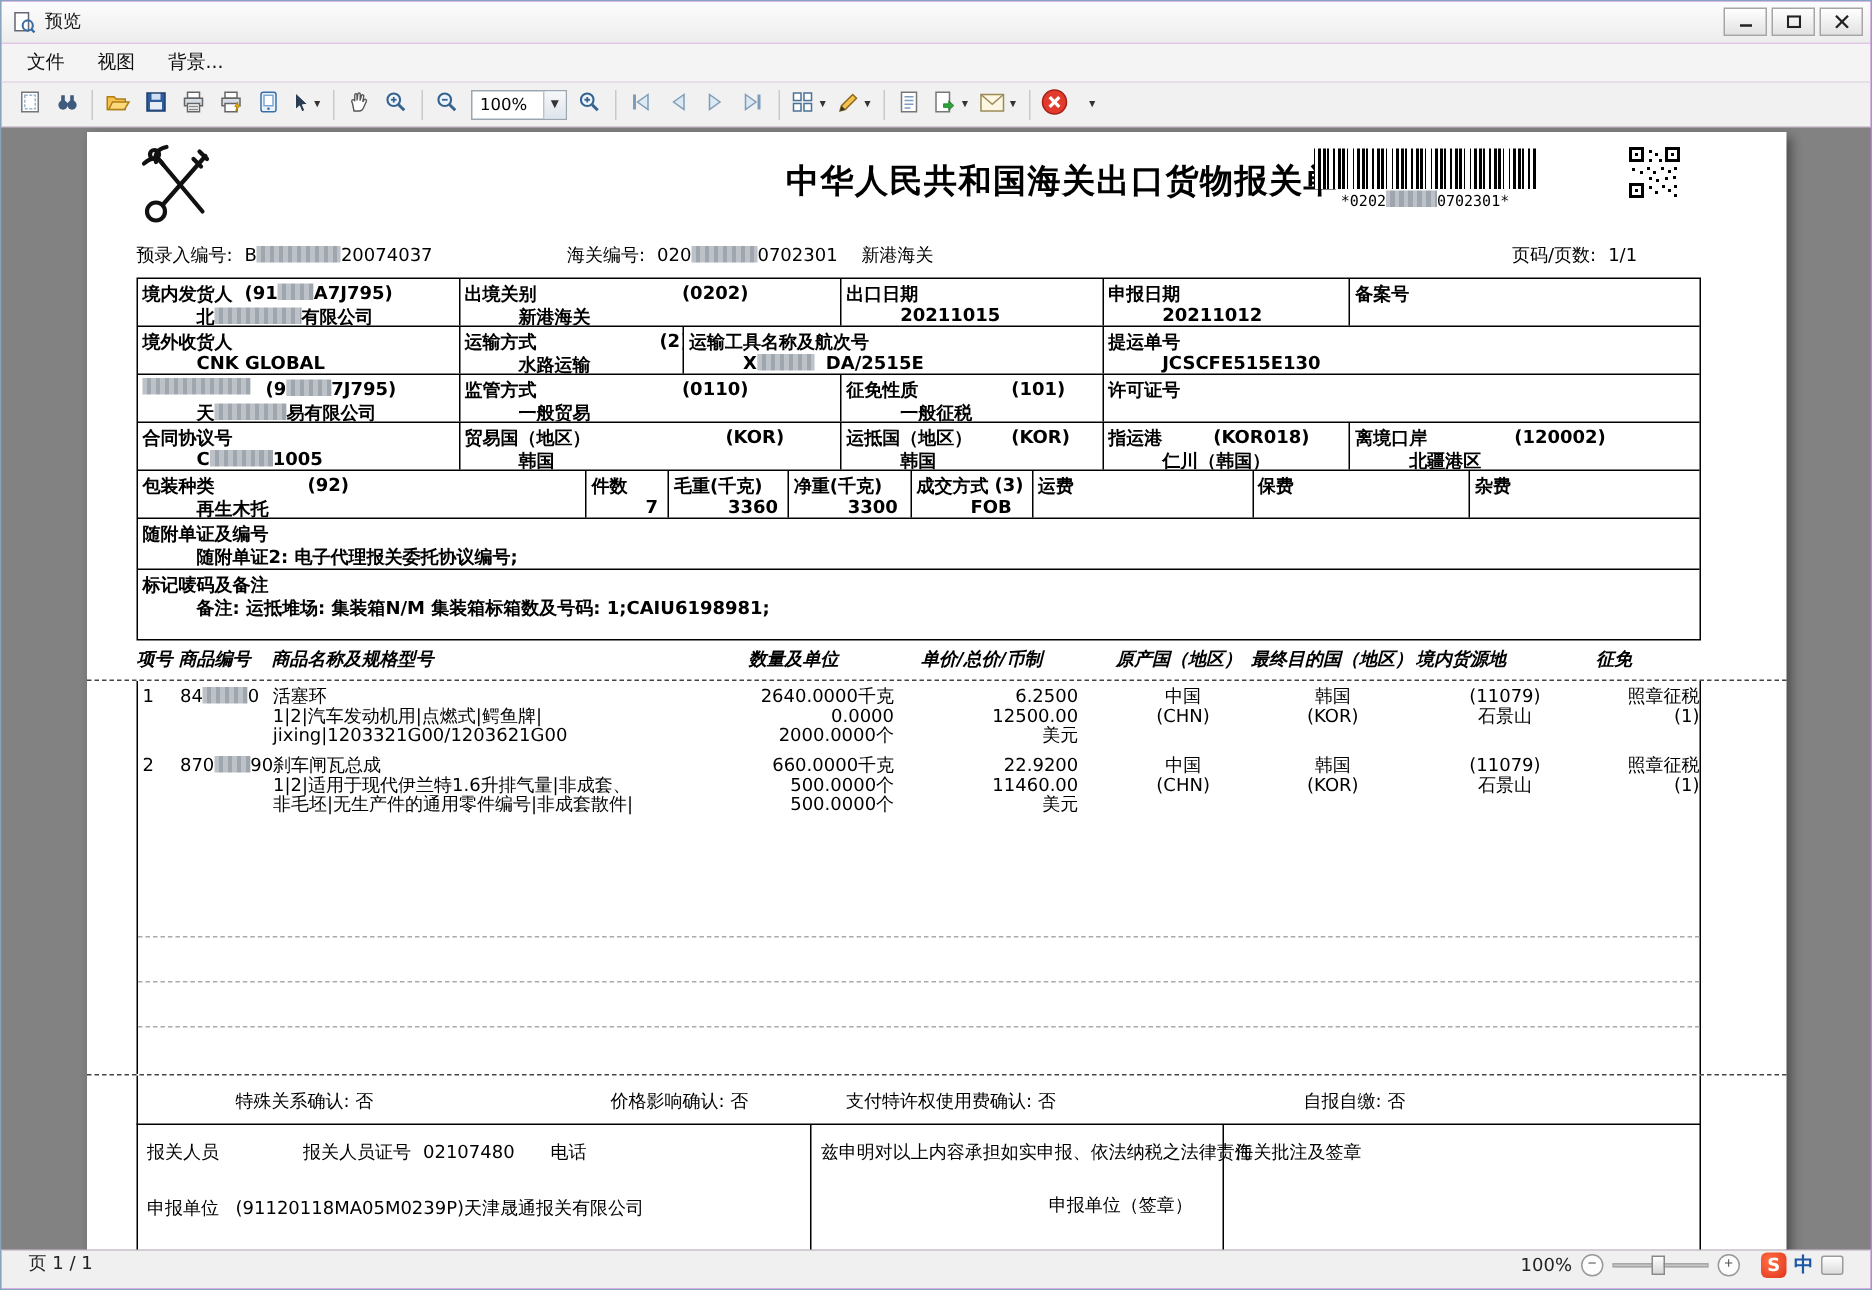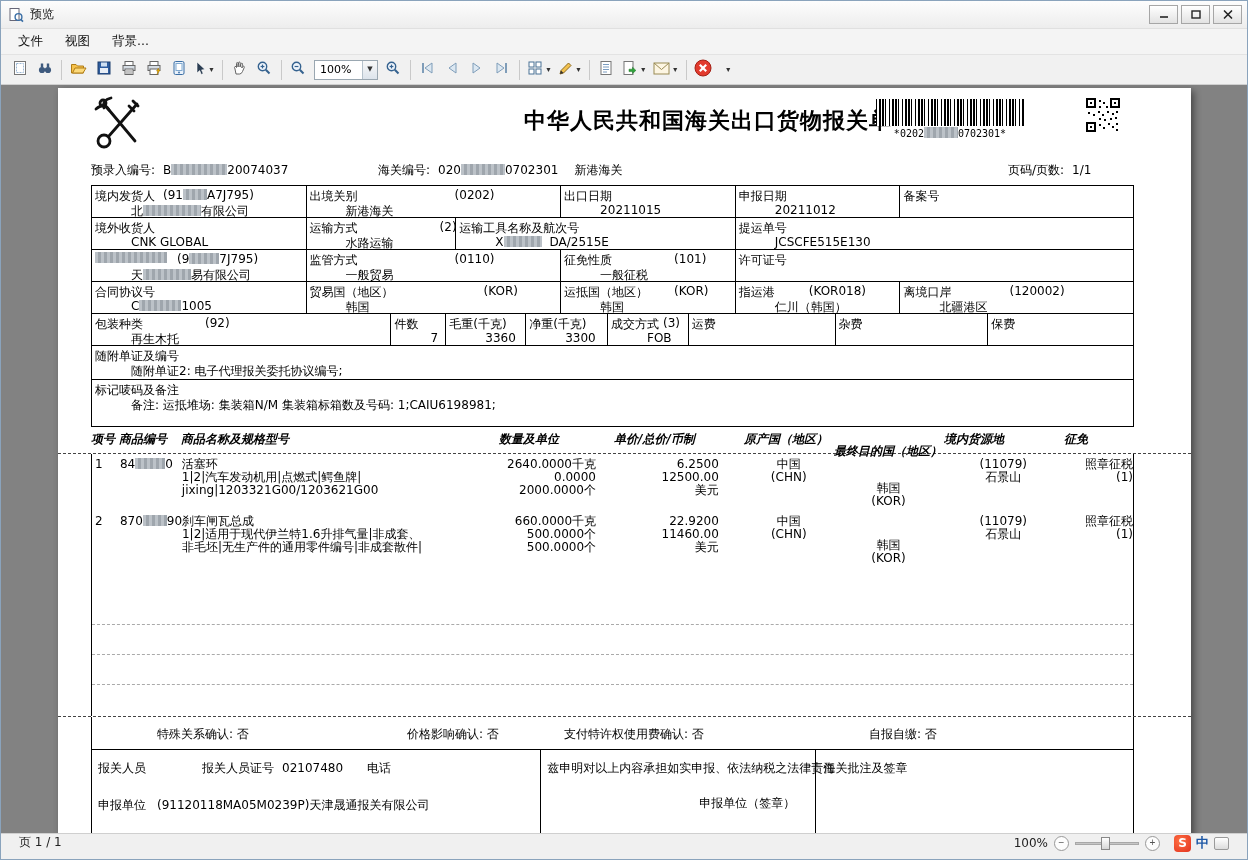--- a/index.html
+++ b/index.html
@@ -51,21 +51,21 @@
   .bars { height:27px; background:repeating-linear-gradient(90deg,#000 0 1px,#fff 1px 3px,#000 3px 5px,#fff 5px 6px,#000 6px 8px,#fff 8px 9px,#000 9px 10px,#fff 10px 13px); }
   .bc-text { text-align:center; font-size:10px; margin-top:1px; font-family:"DejaVu Sans Mono",monospace; white-space:nowrap; }
   .qr { position:absolute; left:1028px; top:10px; }
   .hdr-info { position:absolute; left:0; top:74px; width:100%; height:16px; white-space:nowrap; }
   .hi-pre { position:absolute; left:33px; }
   .hi-cus { position:absolute; left:320px; }
   .hi-page { position:absolute; left:950px; }
   .gap8 { display:inline-block; width:8px; }
 
   .ft { margin-left:33px; width:1043px; border:1px solid #000; }
-  .fr { display:flex; border-bottom:1px solid #000; }
+  .fr { display:flex; border-bottom:1px solid #000;font-weight:bold; }
   .fr:last-child { border-bottom:none; }
   .fc { border-right:1px solid #000; padding:2px 3px; overflow:hidden; position:relative; }
   .fc:last-child { border-right:none; }
   .fl { display:flex; white-space:nowrap; height:15px; }
   .fv { white-space:nowrap; height:15px;margin-left:36px; }
   .cd { white-space:nowrap; }
   .h32 { height:32px; } .h34 { height:34px; } .h46 { height:46px; }
   .rd { display:inline-block; height:11px; vertical-align:-1px; background:repeating-linear-gradient(90deg,#bcc2c8 0 3px,#9fa6ad 3px 6px); }
 
   .ih { margin:2px 0 0 33px; width:1043px; display:flex; font-weight:bold; height:20px; align-items:center; white-space:nowrap; }
@@ -74,21 +74,21 @@
   .ibody { margin-left:33px; width:1043px; height:262px; border-left:1px solid #000; border-right:1px solid #000; position:relative; padding-top:4px; }
   .dash-light { position:absolute; left:0; width:100%; border-top:1px dashed #aaa; height:0; }
   .irow { display:flex; margin-bottom:7px; line-height:13px; font-size:12px; }
   .irow > div, .ih > div { overflow:visible; white-space:nowrap; }
   .c-no   { width:28px;  padding-left:3px; }
   .c-code { width:62px; }
   .c-name { width:318px; }
   .c-qty  { width:115px; text-align:right; padding-right:18px; }
   .c-price{ width:130px; text-align:right; padding-right:25px; }
   .c-orig { width:90px;  text-align:center; }
-  .c-dest { width:110px; text-align:center;margin-top:24px; }
+  .c-dest { width:110px; text-align:center; }
   .c-src  { width:120px; text-align:center; }
   .c-duty { width:70px;  text-align:right; }
 
   .confirm { margin-left:33px; width:1043px; height:33px; border-left:1px solid #000; border-right:1px solid #000; border-bottom:1px solid #000; position:relative; }
   .confirm span { position:absolute; top:9px; white-space:nowrap; }
   .footer { margin-left:33px; width:1043px; height:160px; border-left:1px solid #000; border-right:1px solid #000; display:flex; }
   .fo-cell { position:relative; border-right:1px solid #000; height:100%; }
   .fo-cell:last-child { border-right:none; }
   .fo-abs { position:absolute; white-space:nowrap; }
 </style>
@@ -541,29 +541,29 @@
                 <span class="cd" style="margin-left:4px">(3)</span>
               </div>
             <div class="fv">FOB</div>
           </div>
           <div class="fc" style="width:147px">
             <div class="fl">
                 <span>运费</span>
               </div>
             <div class="fv"></div>
           </div>
+          <div class="fc" style="width:145px">
+            <div class="fl">
+                <span>保费</span>
+              </div>
+            <div class="fv"></div>
+          </div>
           <div class="fc" style="width:153px">
             <div class="fl">
                 <span>杂费</span>
-              </div>
-            <div class="fv"></div>
-          </div>
-          <div class="fc" style="width:145px">
-            <div class="fl">
-                <span>保费</span>
               </div>
             <div class="fv"></div>
           </div>
         </div>
 
         <div class="fr h34">
           <div class="fc" style="width:1043px">
             <div class="fl">
                 <span>随附单证及编号</span>
               </div>

